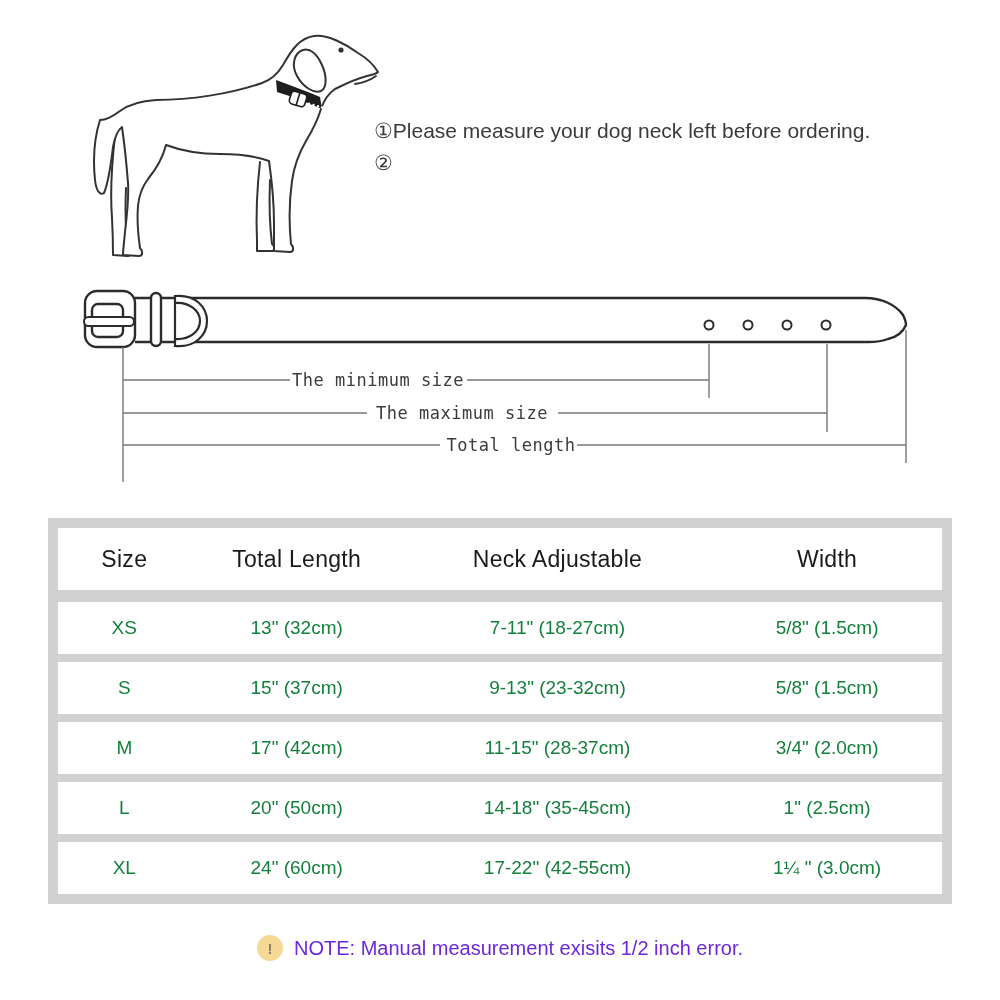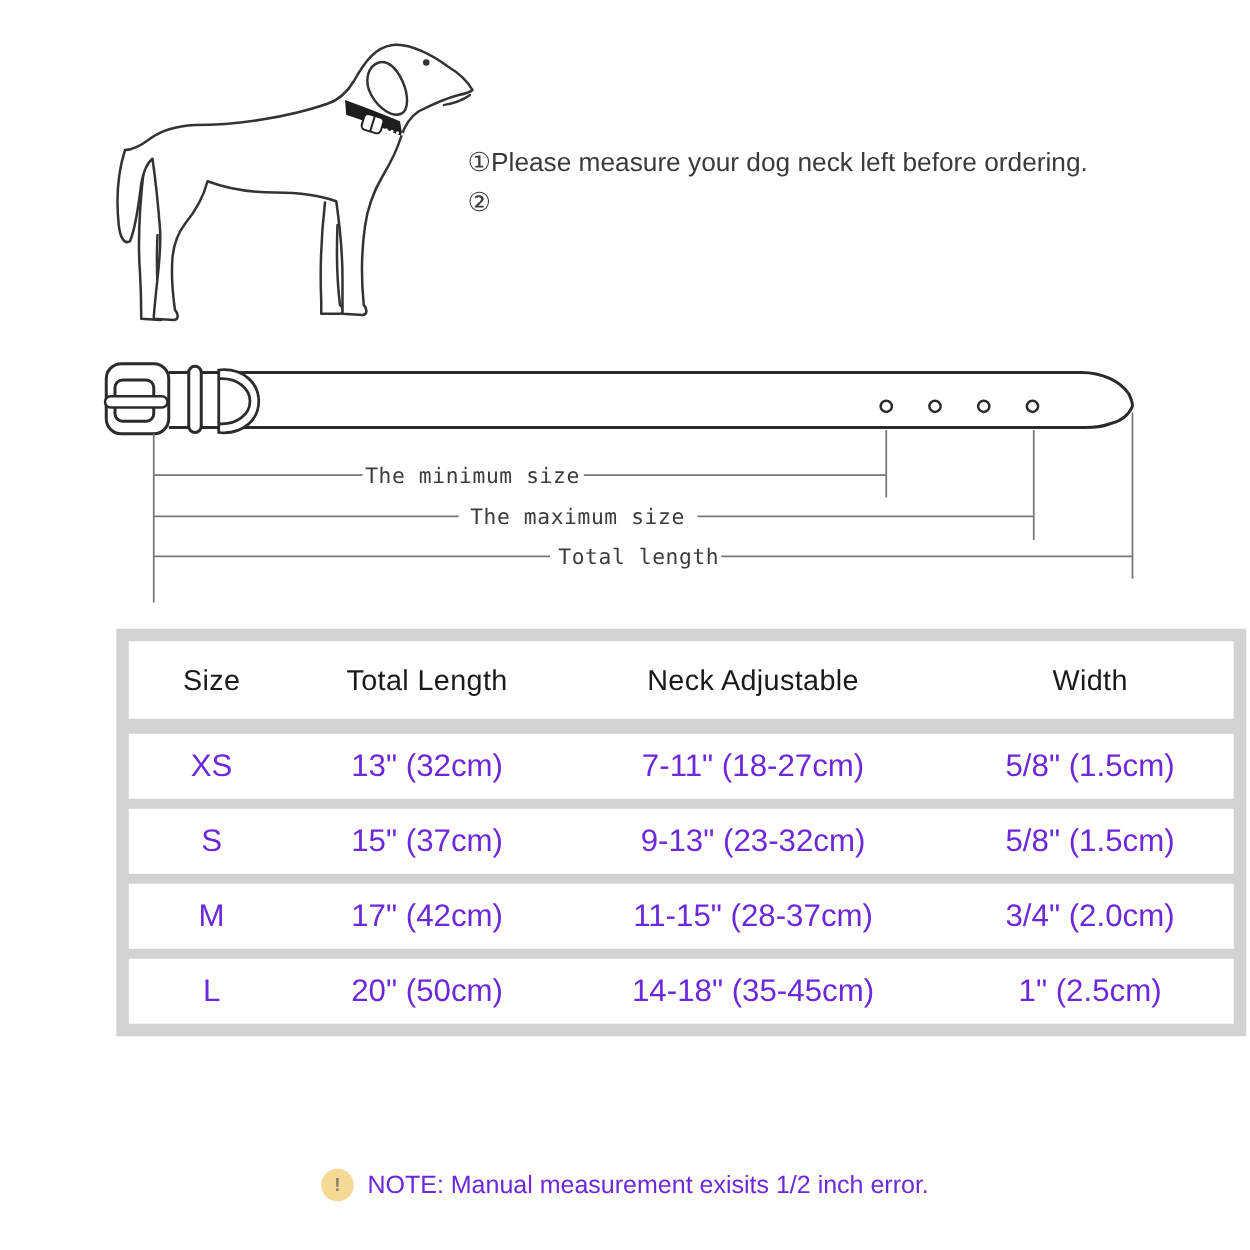--- a/index.html
+++ b/index.html
@@ -13,29 +13,29 @@
   .instructions{position:absolute;left:374px;top:115px;font-size:21px;color:#3a3a3a;line-height:32px;white-space:nowrap;}
   .instr-row{display:flex;align-items:flex-start;}
   .instr-marker{font-size:21px;line-height:32px;}
   
   .collar-art{position:absolute;left:60px;top:280px;width:900px;height:210px;}
   .collar-art text{
     font-family:"DejaVu Sans Mono",monospace;font-size:17px;fill:#3b3b3b;letter-spacing:0.5px;
   }
   
   .size-table{
-    position:absolute;left:48px;top:503px;width:904px;box-sizing:border-box;
-    background:#d2d2d2;padding:10px;display:flex;flex-direction:column;gap:8px;margin-left:45px;
+    position:absolute;left:48px;top:518px;width:904px;box-sizing:border-box;
+    background:#d2d2d2;padding:10px;display:flex;flex-direction:column;gap:8px;
   }
   .trow{
     background:#ffffff;display:grid;grid-template-columns:15% 24% 35% 26%;
     align-items:center;height:52px;
   }
   .trow.thead{height:62px;margin-bottom:4px;}
-  .tcell{text-align:center;font-size:25px;color:#6d28d9;}
+  .tcell{text-align:center;font-size:19px;color:#15803d;}
   .thead .tcell{font-size:23px;color:#1a1a1a;letter-spacing:0.3px;}
   
   .note{
     position:absolute;left:0;top:933px;width:1000px;height:30px;
     display:flex;align-items:center;justify-content:center;gap:11px;
   }
   .note-icon{
     width:26px;height:26px;border-radius:50%;background:#f5d994;color:#8a8171;
     display:flex;align-items:center;justify-content:center;
     font-size:15px;font-weight:bold;flex:0 0 auto;
@@ -181,20 +181,26 @@
       <div class="tcell">17" (42cm)</div>
       <div class="tcell">11-15" (28-37cm)</div>
       <div class="tcell">3/4" (2.0cm)</div>
     </div>
     <div class="trow">
       <div class="tcell">L</div>
       <div class="tcell">20" (50cm)</div>
       <div class="tcell">14-18" (35-45cm)</div>
       <div class="tcell">1" (2.5cm)</div>
     </div>
+    <div class="trow">
+      <div class="tcell">XL</div>
+      <div class="tcell">24" (60cm)</div>
+      <div class="tcell">17-22" (42-55cm)</div>
+      <div class="tcell">1¼ " (3.0cm)</div>
+    </div>
   </div>
 
   <div class="note">
     <span class="note-icon">!</span>
     <span class="note-text">NOTE: Manual measurement exisits 1/2 inch error.</span>
   </div>
 
 </div>
 
 </body></html>

